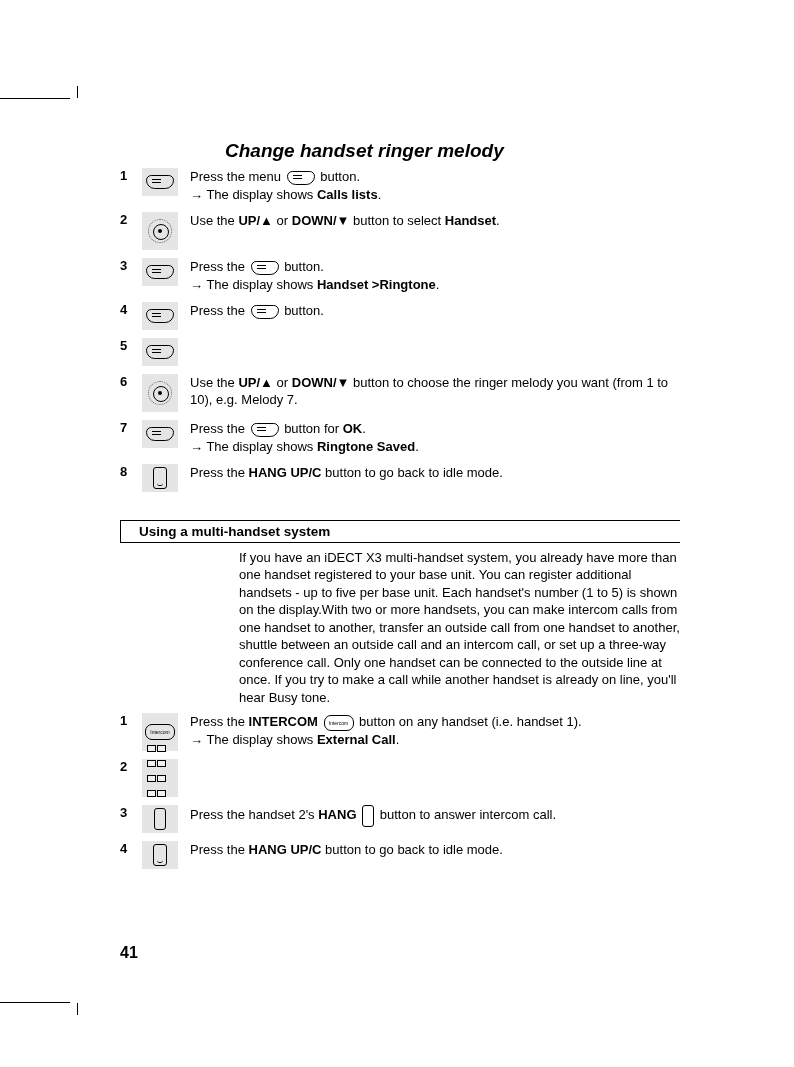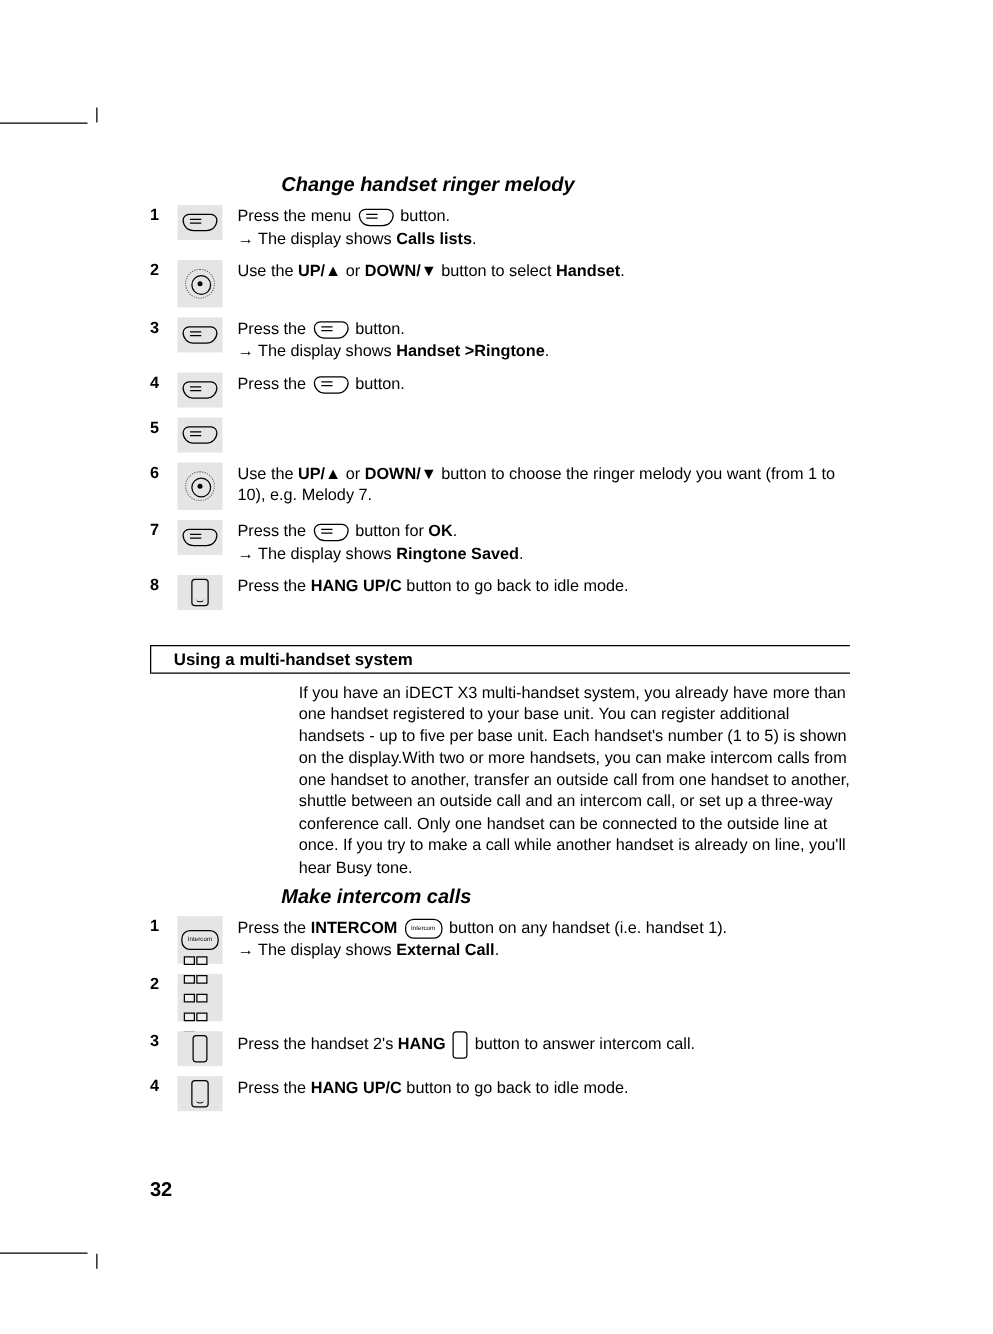--- a/index.html
+++ b/index.html
@@ -31,21 +31,21 @@
   }
   .content {
     position: absolute;
     left: 120px;
     top: 140px;
     width: 560px;
   }
   .section-title {
     font-style: italic;
     font-weight: bold;
-    font-size: 16px;
+    font-size: 19px;
     margin-left: 105px;
     margin-bottom: 6px;
   }
   .step-row {
     display: flex;
     align-items: flex-start;
     margin-bottom: 8px;
   }
   .step-num {
     width: 22px;
@@ -203,21 +203,20 @@
           <div class="step-text">Press the <b>HANG UP/C</b> button to go back to idle mode.</div>
         </div>
       </div>
 
     <div class="subsection-box">
       <div class="subsection-title">Using a multi-handset system</div>
     </div>
 
     <div class="paragraph">If you have an iDECT X3 multi-handset system, you already have more than one handset registered to your base unit. You can register additional handsets - up to five per base unit. Each handset's number (1 to 5) is shown on the display.With two or more handsets, you can make intercom calls from one handset to another, transfer an outside call from one handset to another, shuttle between an outside call and an intercom call, or set up a three-way conference call. Only one handset can be connected to the outside line at once. If you try to make a call while another handset is already on line, you'll hear Busy tone.</div>
 
-    <div class="section-title">Make intercom calls</div>
 
     <div id="steps2">
         <div class="step-row">
           <div class="step-num">1</div>
           <div class="icon-box tall">
             <span class="intercom-btn">Intercom</span>
           </div>
           <div class="step-text">Press the <b>INTERCOM</b> <span class="inline-icon"><span class="intercom-btn">Intercom</span></span> button on any handset (i.e. handset 1).<br><span class="arrow"></span>→ The display shows <b>External Call</b>.</div>
         </div>
         <div class="step-row">
@@ -237,14 +236,14 @@
           <div class="step-num">4</div>
           <div class="icon-box">
             <span class="hang-icon"></span>
           </div>
           <div class="step-text">Press the <b>HANG UP/C</b> button to go back to idle mode.</div>
         </div>
       </div>
 
   </div>
 
-  <div class="page-num">32</div>
+  <div class="page-num">41</div>
 </div>
 
 </body></html>

